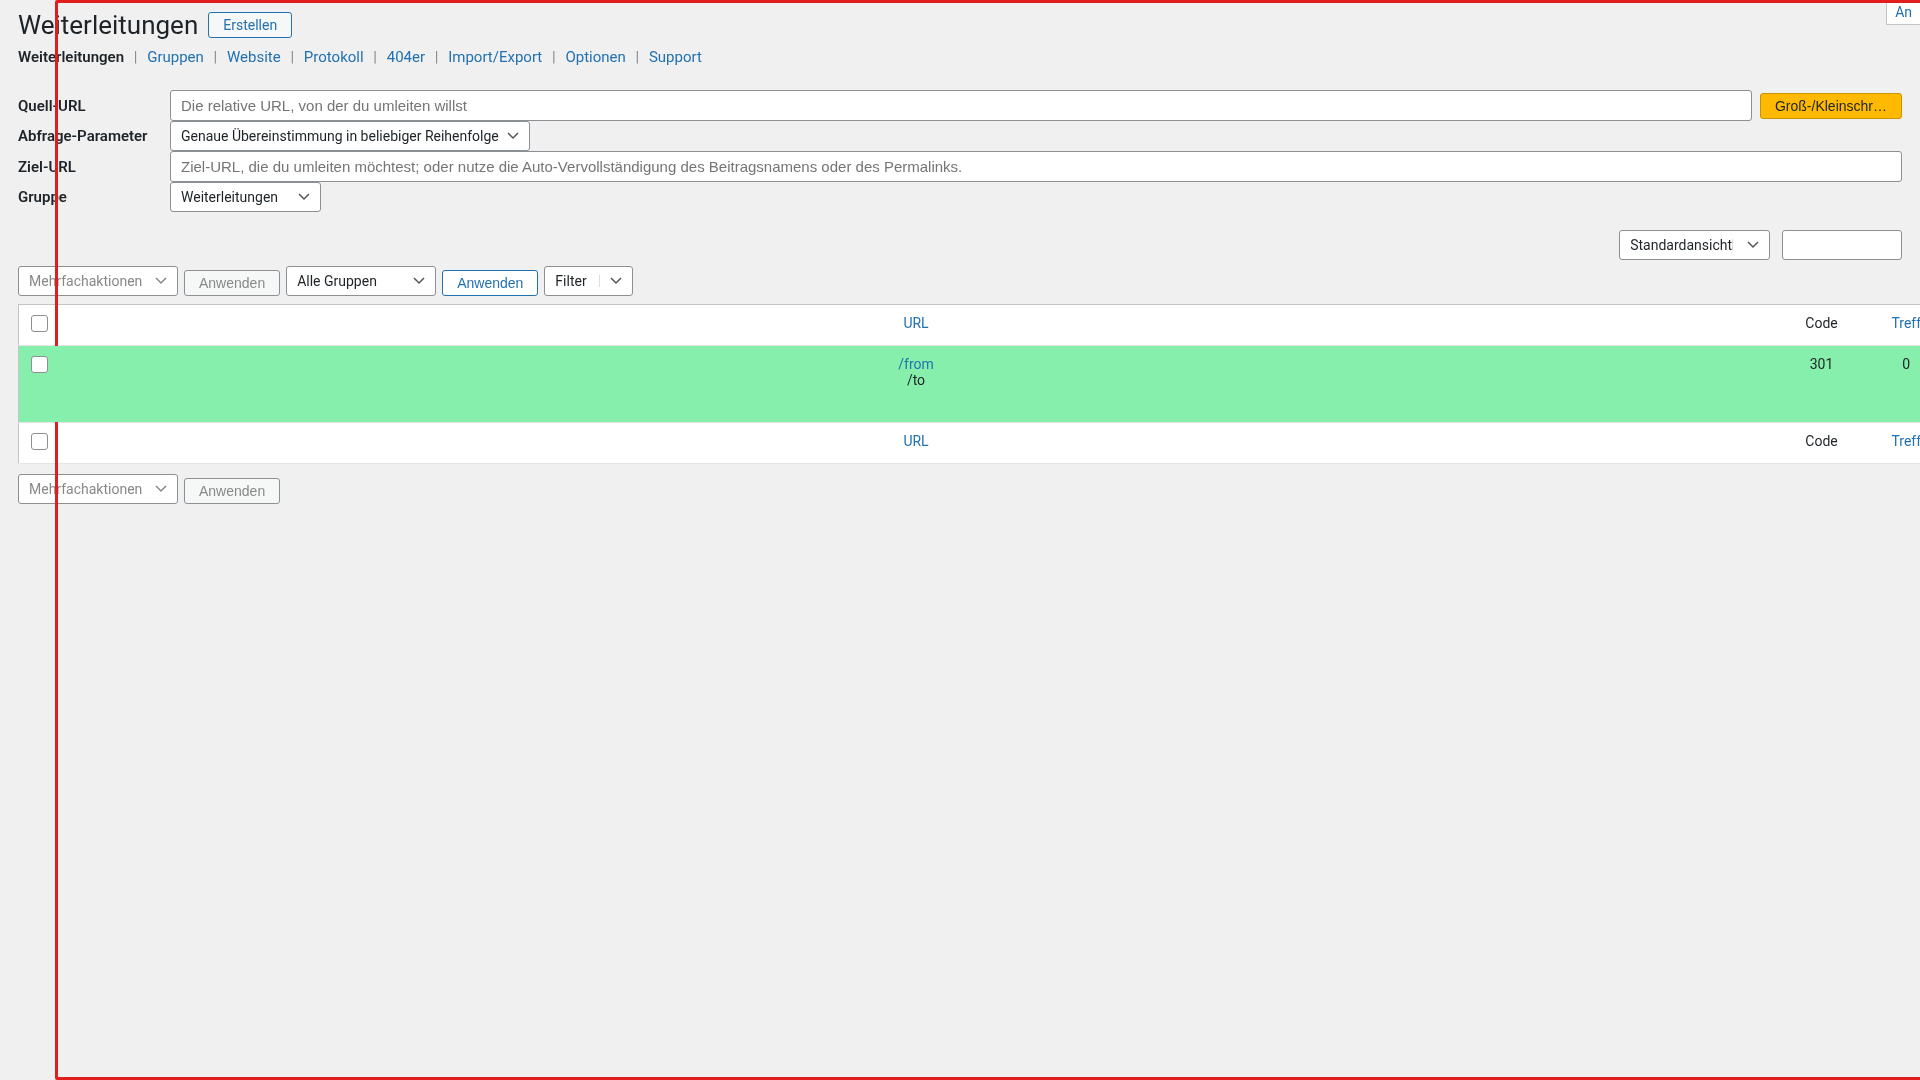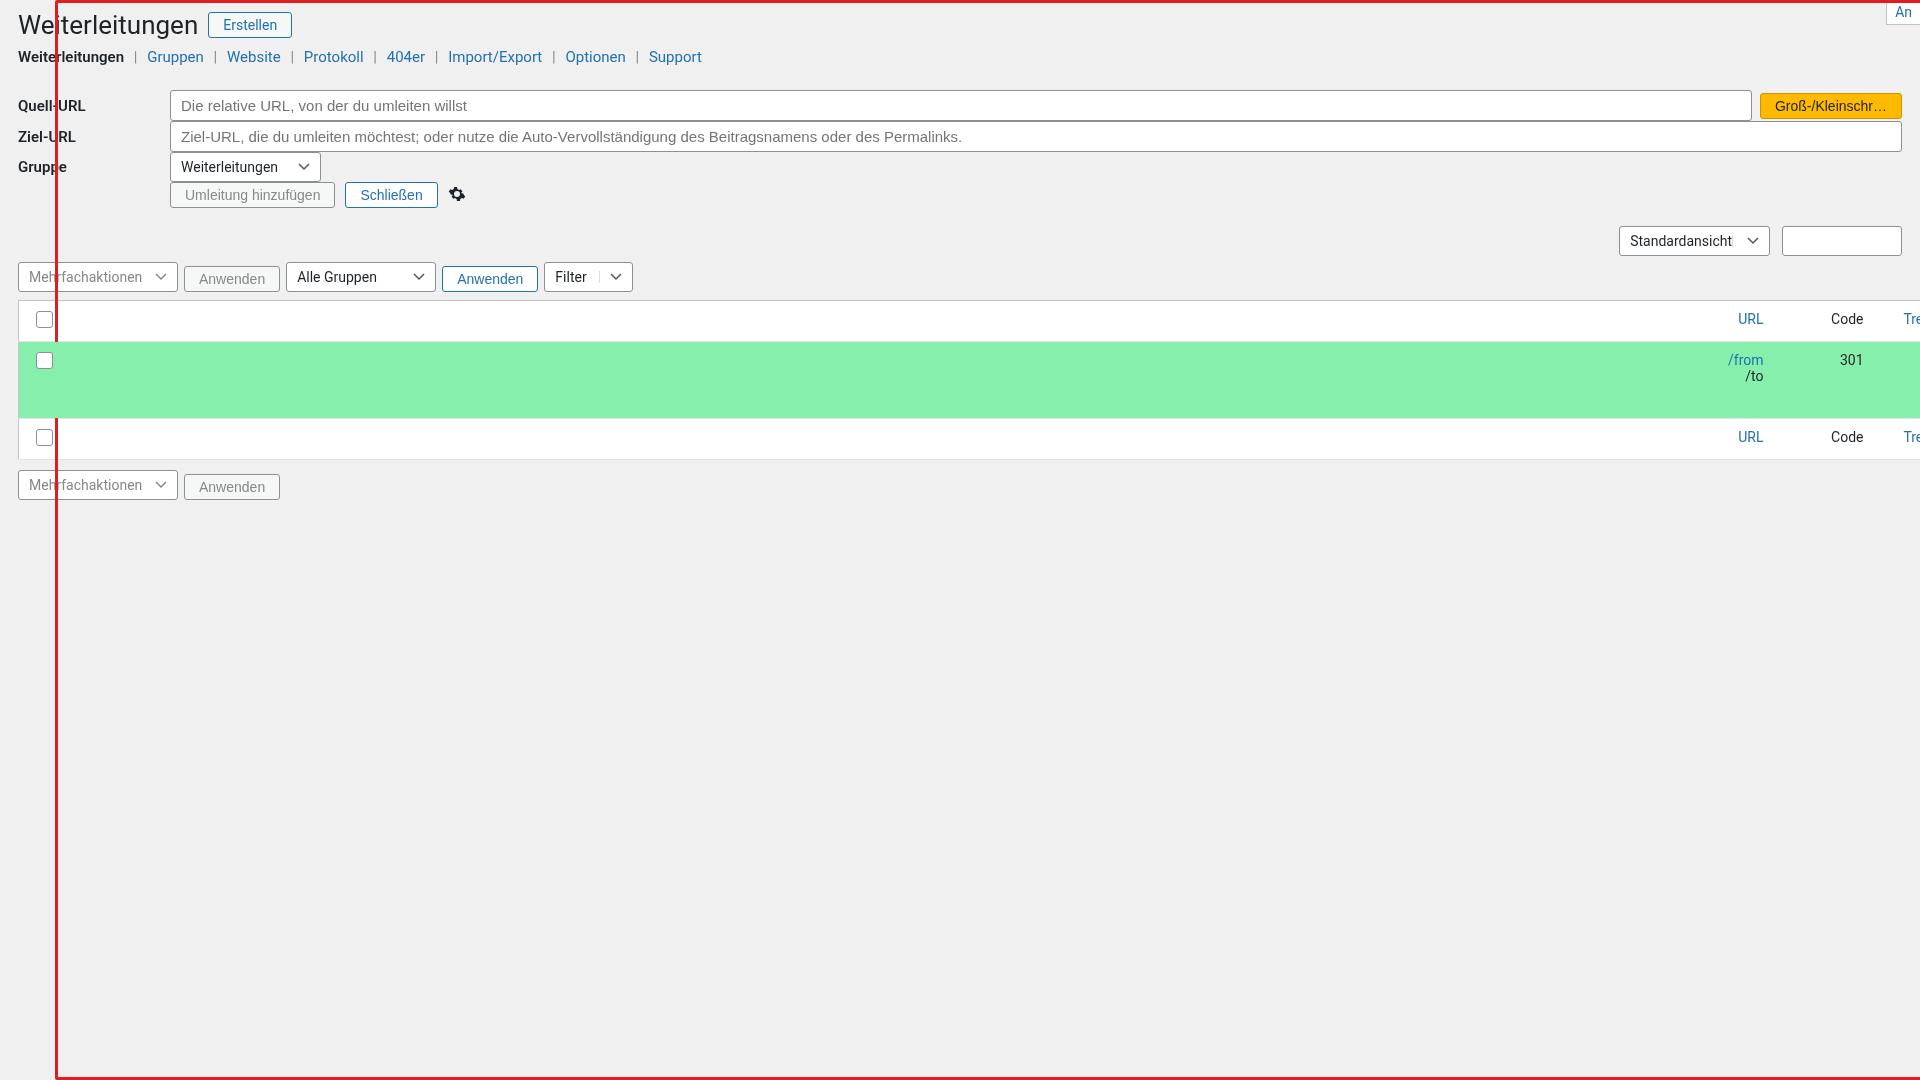--- a/index.html
+++ b/index.html
@@ -59,21 +59,21 @@
   font-size: 14px;
   cursor: pointer;
 }
 .chev { margin-left: 8px; }
 .chev svg { width: 12px; height: 12px; display: block; }
 
 .toolbar-row { display:flex; gap:6px; align-items:flex-end; margin-bottom:8px; }
 .toolbar-right { display:flex; justify-content:flex-end; gap:12px; margin-bottom:6px; }
 
 .table { width: calc(100% + 40px); border-collapse: collapse; background:#fff; border:1px solid #c3c4c7; }
-.table th, .table td { text-align: right; padding: 10px 8px; border-bottom:1px solid #e2e4e7; vertical-align: top; }
+.table th, .table td { text-align: center; padding: 10px 8px; border-bottom:1px solid #e2e4e7; vertical-align: top; }
 .table th { font-weight:400; }
 .checkcol { width: 42px; text-align:center; }
 .urlcol { min-width: 700px; }
 .codecol { width: 100px; }
 .hitcol { width: 70px; text-align:right; padding-right:14px; }
 .linklike { color:#2271b1; cursor:pointer; }
 .highlight-row td { background:#86efac; }
 .highlight-wrap { position:relative; }
 .highlight-box { position:absolute; top:0; bottom:0; left:55px; right:-30px; border:3px solid #e11d1d; border-radius:2px; pointer-events:none; }
 .cb { width:17px; height:17px; border:1px solid #8c8f94; border-radius:3px; background:#fff; display:inline-block; }
@@ -114,48 +114,49 @@
 
   <div class="form-area">
     <div class="form-row">
       <div class="form-label">Quell-URL</div>
       <div class="form-body">
         <input class="txtinput" placeholder="Die relative URL, von der du umleiten willst" style="">
         <button class="btn btn-warn" style="white-space:nowrap;">Groß-/Kleinschr…</button>
       </div>
     </div>
     <div class="form-row">
+      <div class="form-label">Abfrage-Parameter</div>
+      <div class="form-body">
+        <div class="selectlike">
+          <span>Genaue Übereinstimmung in beliebiger Reihenfolge</span>
+          <span class="chev">
+              <svg viewBox="0 0 12 12">
+                <path d="M1 3 L6 8 L11 3" fill="none" stroke="#555" stroke-width="1.5"></path>
+              </svg>
+            </span>
+        </div>
+      </div>
+    </div>
+    <div class="form-row">
       <div class="form-label">Ziel-URL</div>
       <div class="form-body">
         <input class="txtinput" placeholder="Ziel-URL, die du umleiten möchtest; oder nutze die Auto-Vervollständigung des Beitragsnamens oder des Permalinks." style="">
       </div>
     </div>
     <div class="form-row">
       <div class="form-label">Gruppe</div>
       <div class="form-body">
         <div class="selectlike" style="min-width:150px;">
           <span>Weiterleitungen</span>
           <span class="chev" style="margin-left:auto;padding-left:20px;">
               <svg viewBox="0 0 12 12">
                 <path d="M1 3 L6 8 L11 3" fill="none" stroke="#555" stroke-width="1.5"></path>
               </svg>
             </span>
         </div>
-      </div>
-    </div>
-    <div class="form-row">
-      <div class="form-label"></div>
-      <div class="form-body" style="gap:10px;">
-        <button class="btn btn-disabled">Umleitung hinzufügen</button>
-        <button class="btn btn-primary-outline">Schließen</button>
-        <span style="cursor:pointer;">
-          <svg width="18" height="18" viewBox="0 0 24 24">
-              <path fill="#1d2327" d="M12 8a4 4 0 100 8 4 4 0 000-8zm9 4a9 9 0 01-.1 1.3l2.1 1.6-2 3.5-2.5-1a7 7 0 01-2.2 1.3l-.4 2.7h-4l-.4-2.7a7 7 0 01-2.2-1.3l-2.5 1-2-3.5 2.1-1.6A9 9 0 013 12a9 9 0 01.1-1.3L1 9.1l2-3.5 2.5 1A7 7 0 017.7 5.3L8.1 2.6h4l.4 2.7a7 7 0 012.2 1.3l2.5-1 2 3.5-2.1 1.6A9 9 0 0121 12z"></path>
-            </svg>
-        </span>
       </div>
     </div>
   </div>
 
   <div class="toolbar-right">
     <div class="selectlike" style="min-width:140px;">
       <span>Standardansicht</span>
       <span class="chev" style="margin-left:auto;padding-left:14px;border-left:1px solid #ddd;">
           <svg viewBox="0 0 12 12">
             <path d="M1 3 L6 8 L11 3" fill="none" stroke="#555" stroke-width="1.5"></path>

